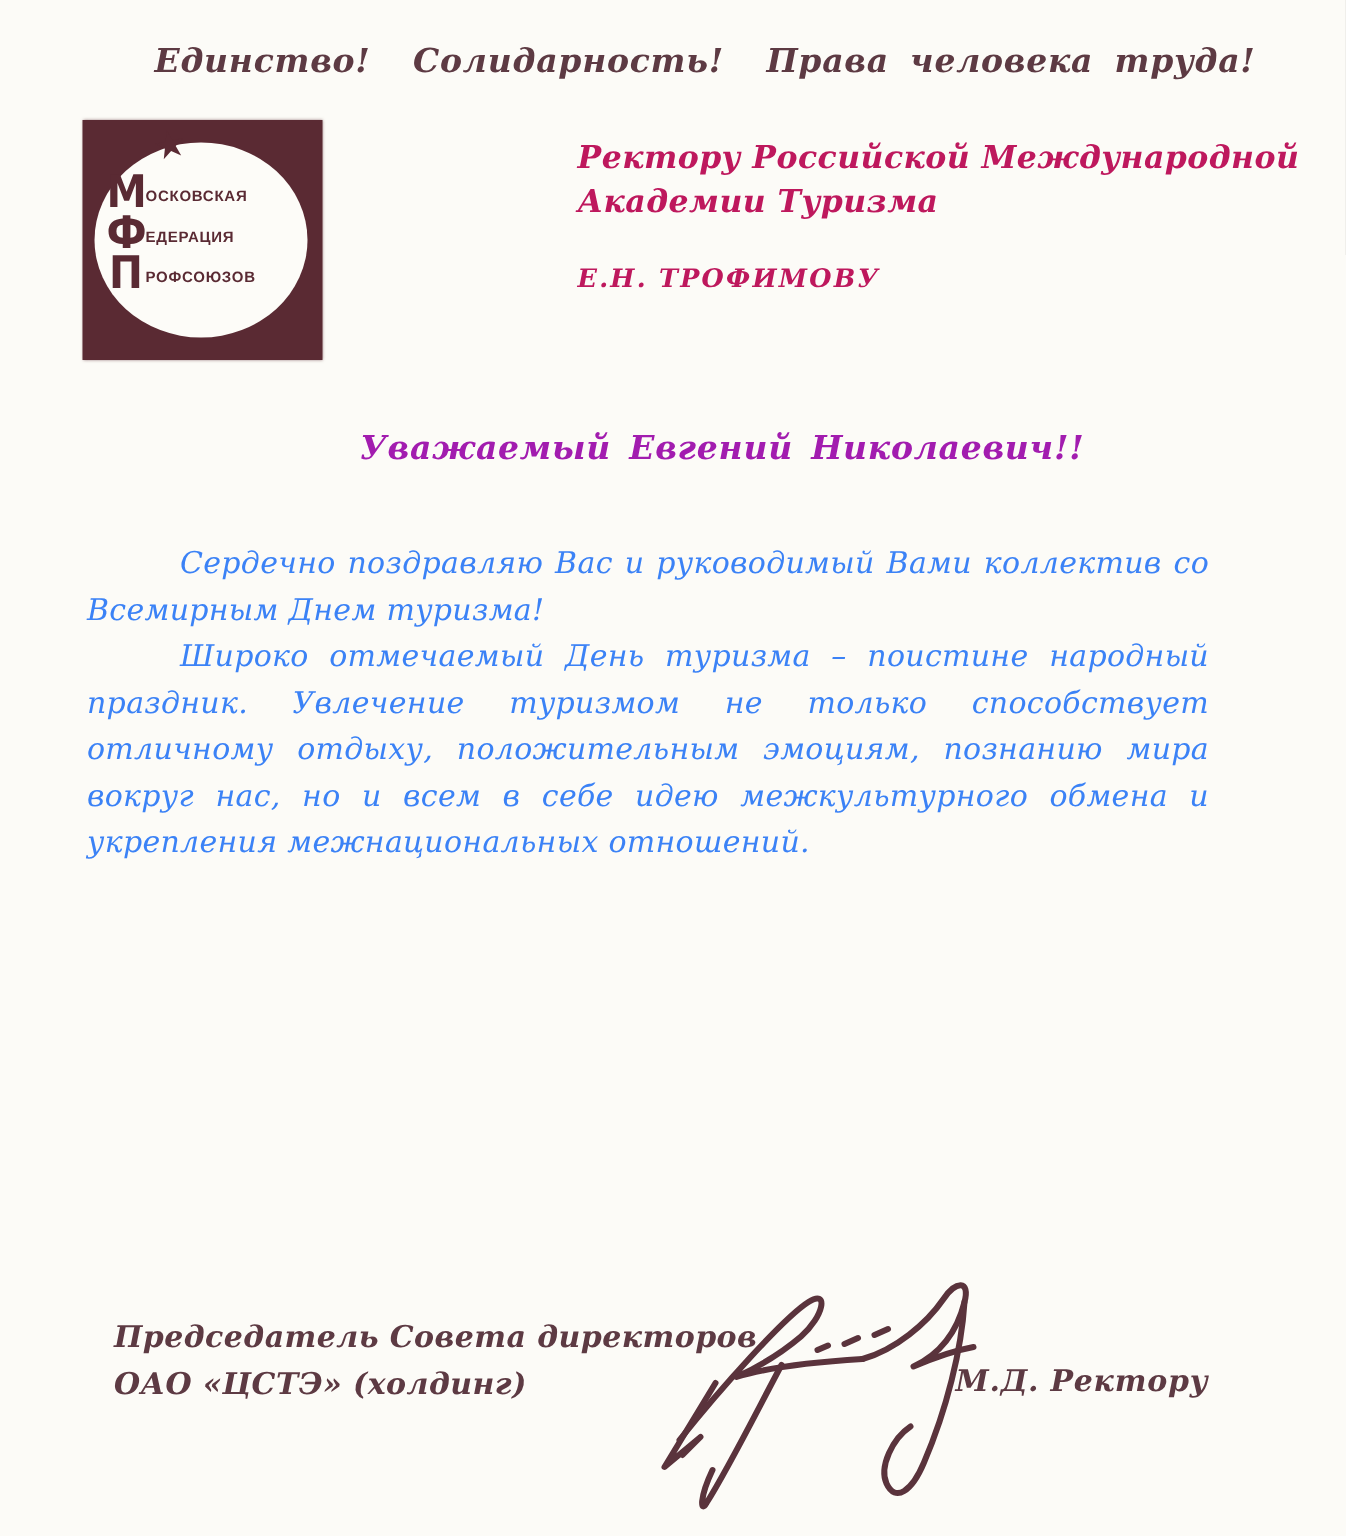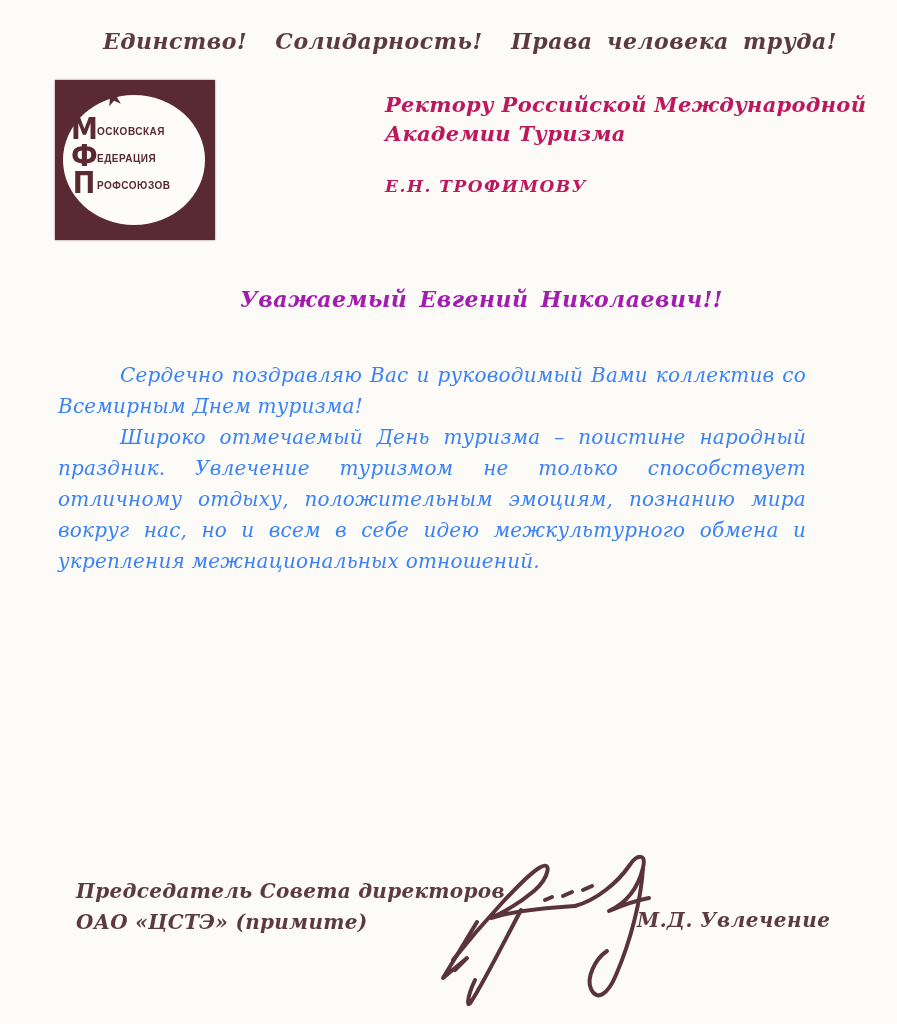--- a/index.html
+++ b/index.html
@@ -143,31 +143,31 @@
 
   <div class="salutation">Уважаемый Евгений Николаевич!!</div>
 
   <div class="letter-body">
     <p>Сердечно поздравляю Вас и руководимый Вами коллектив со Всемирным Днем туризма!</p>
     <p>Широко отмечаемый День туризма – поистине народный праздник. Увлечение туризмом не только способствует отличному отдыху, положительным эмоциям, познанию мира вокруг нас, но и всем в себе идею межкультурного обмена и укрепления межнациональных отношений.</p>
   </div>
 
   <div class="signer-title">
     <div>Председатель Совета директоров</div>
-    <div>ОАО «ЦСТЭ» (примите)</div>
+    <div>ОАО «ЦСТЭ» (холдинг)</div>
   </div>
 
   <svg class="signature-scribble" viewBox="0 0 260 178" fill="none" xmlns="http://www.w3.org/2000/svg">
     <g stroke="#5a333c" stroke-width="4" stroke-linecap="round" stroke-linejoin="round" fill="none">
       <path d="M52,84 L18,140 L42,120 L30,132"></path>
       <path d="M28,122 C55,88 98,40 114,30 C128,21 124,40 109,53 C96,64 79,74 66,80 C88,73 118,70 150,68"></path>
       <path d="M150,68 C172,62 193,44 204,28 C212,16 222,15 218,30 C212,54 199,66 184,73 C198,67 213,62 224,60"></path>
       <path d="M218,30 C216,62 206,102 191,137 C183,156 172,164 166,151 C161,140 170,121 182,113"></path>
       <path d="M96,72 C80,102 60,142 46,164 C42,171 41,161 50,142"></path>
       <path d="M138,58 l9,-4"></path>
       <path d="M158,52 l9,-4"></path>
       <path d="M120,62 l7,-3"></path>
     </g>
   </svg>
 
-  <div class="signer-name">М.Д. Увлечение</div>
+  <div class="signer-name">М.Д. Ректору</div>
 
 </div>
 
 </body></html>

